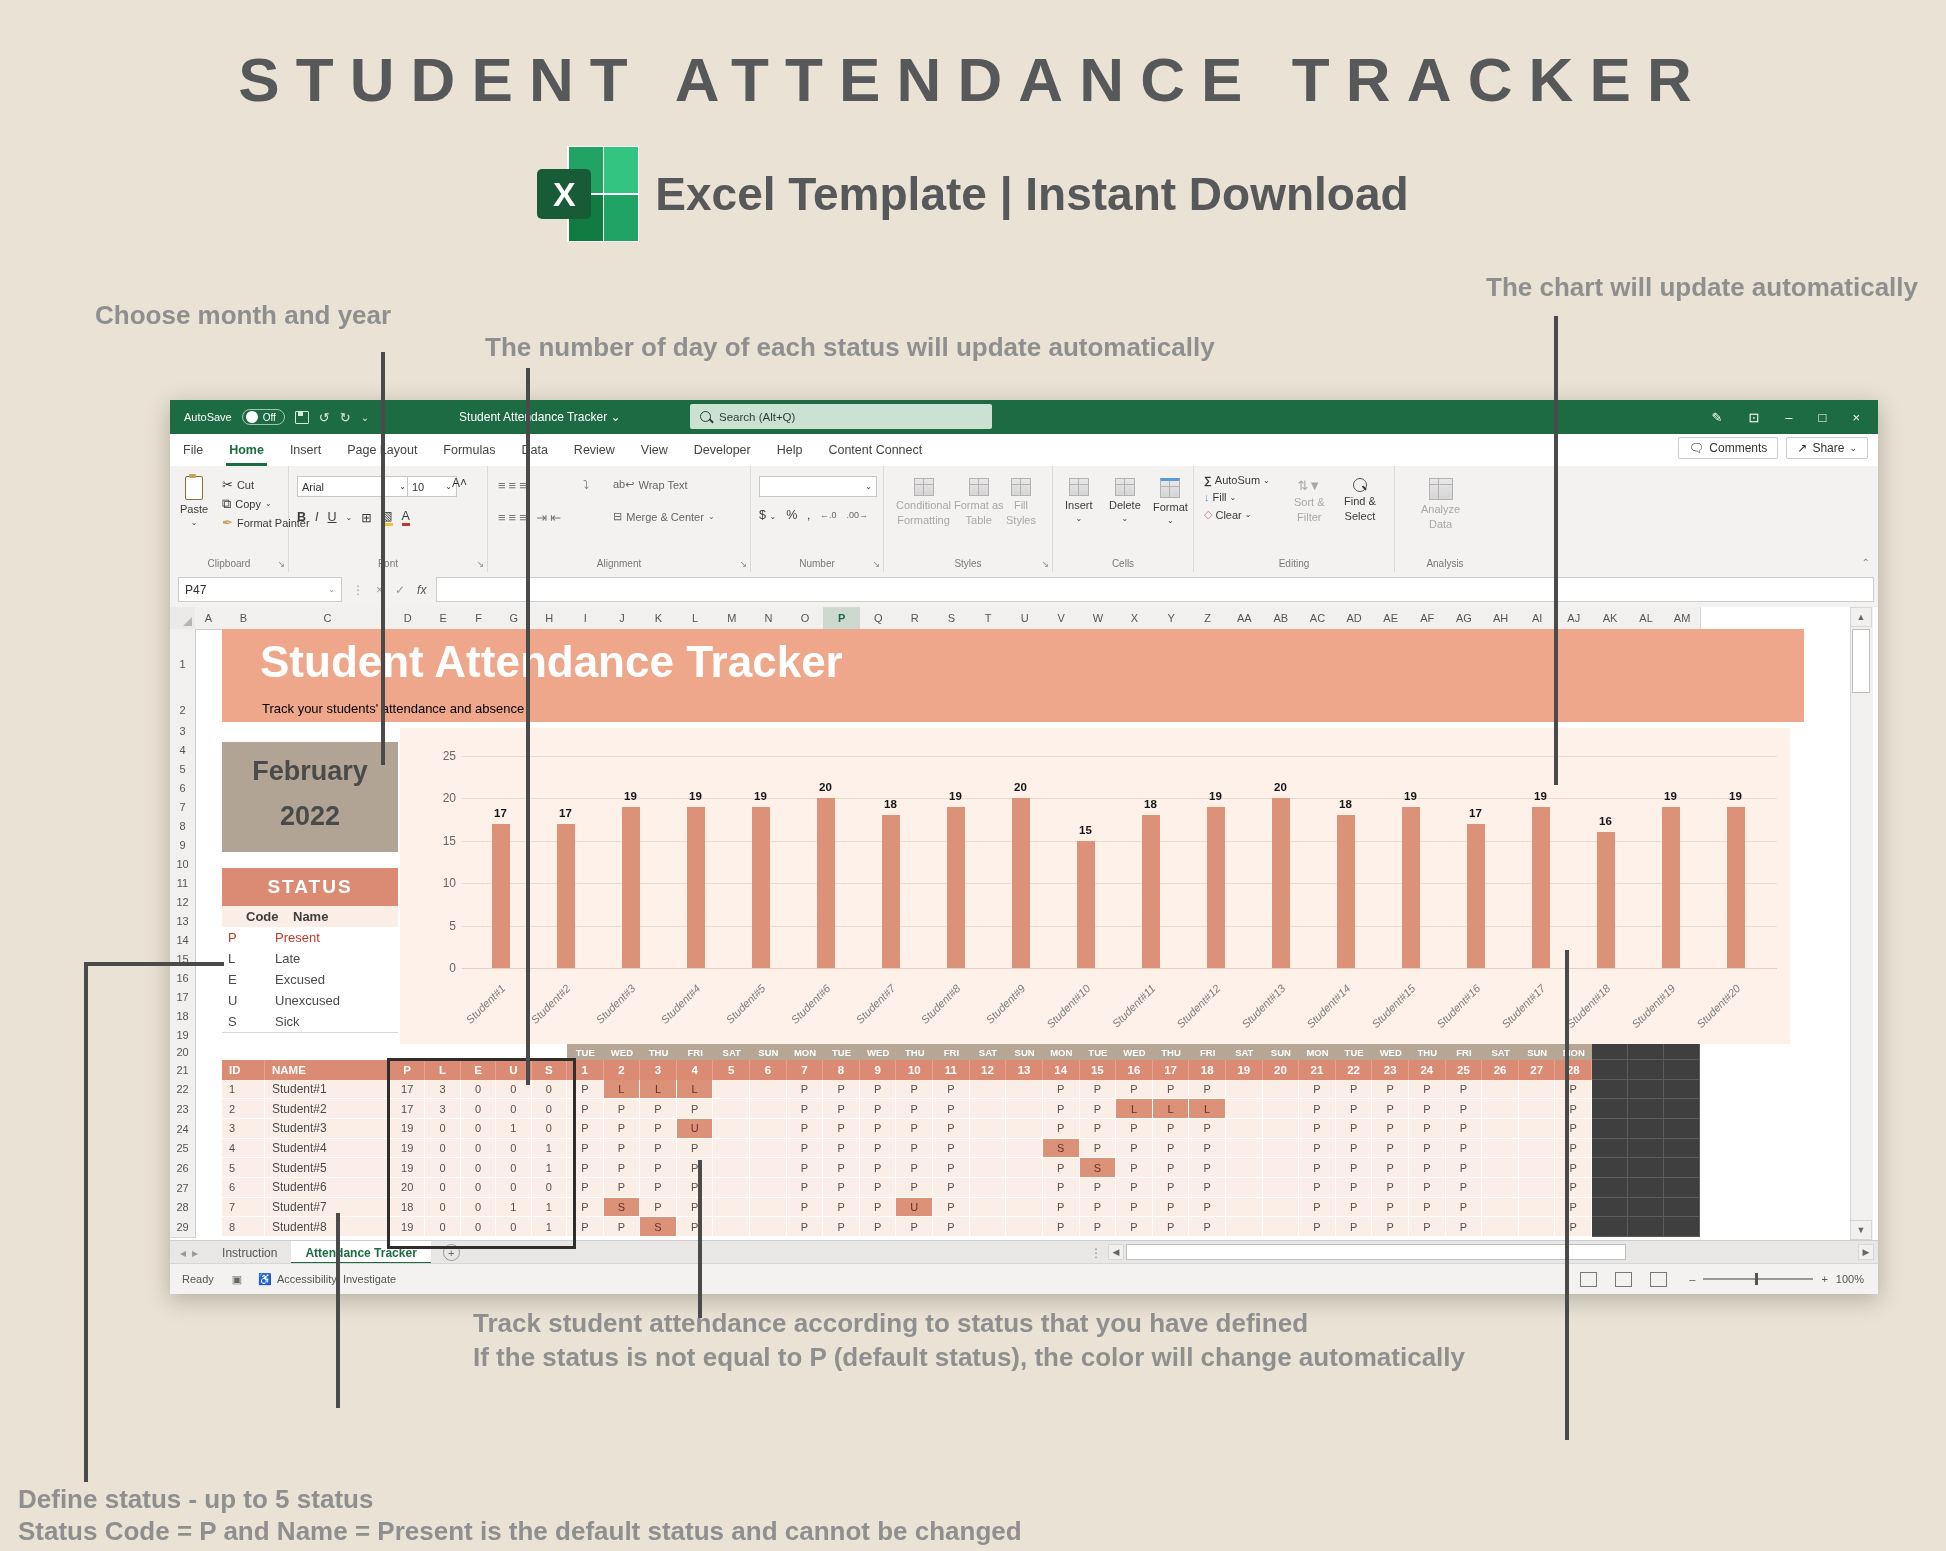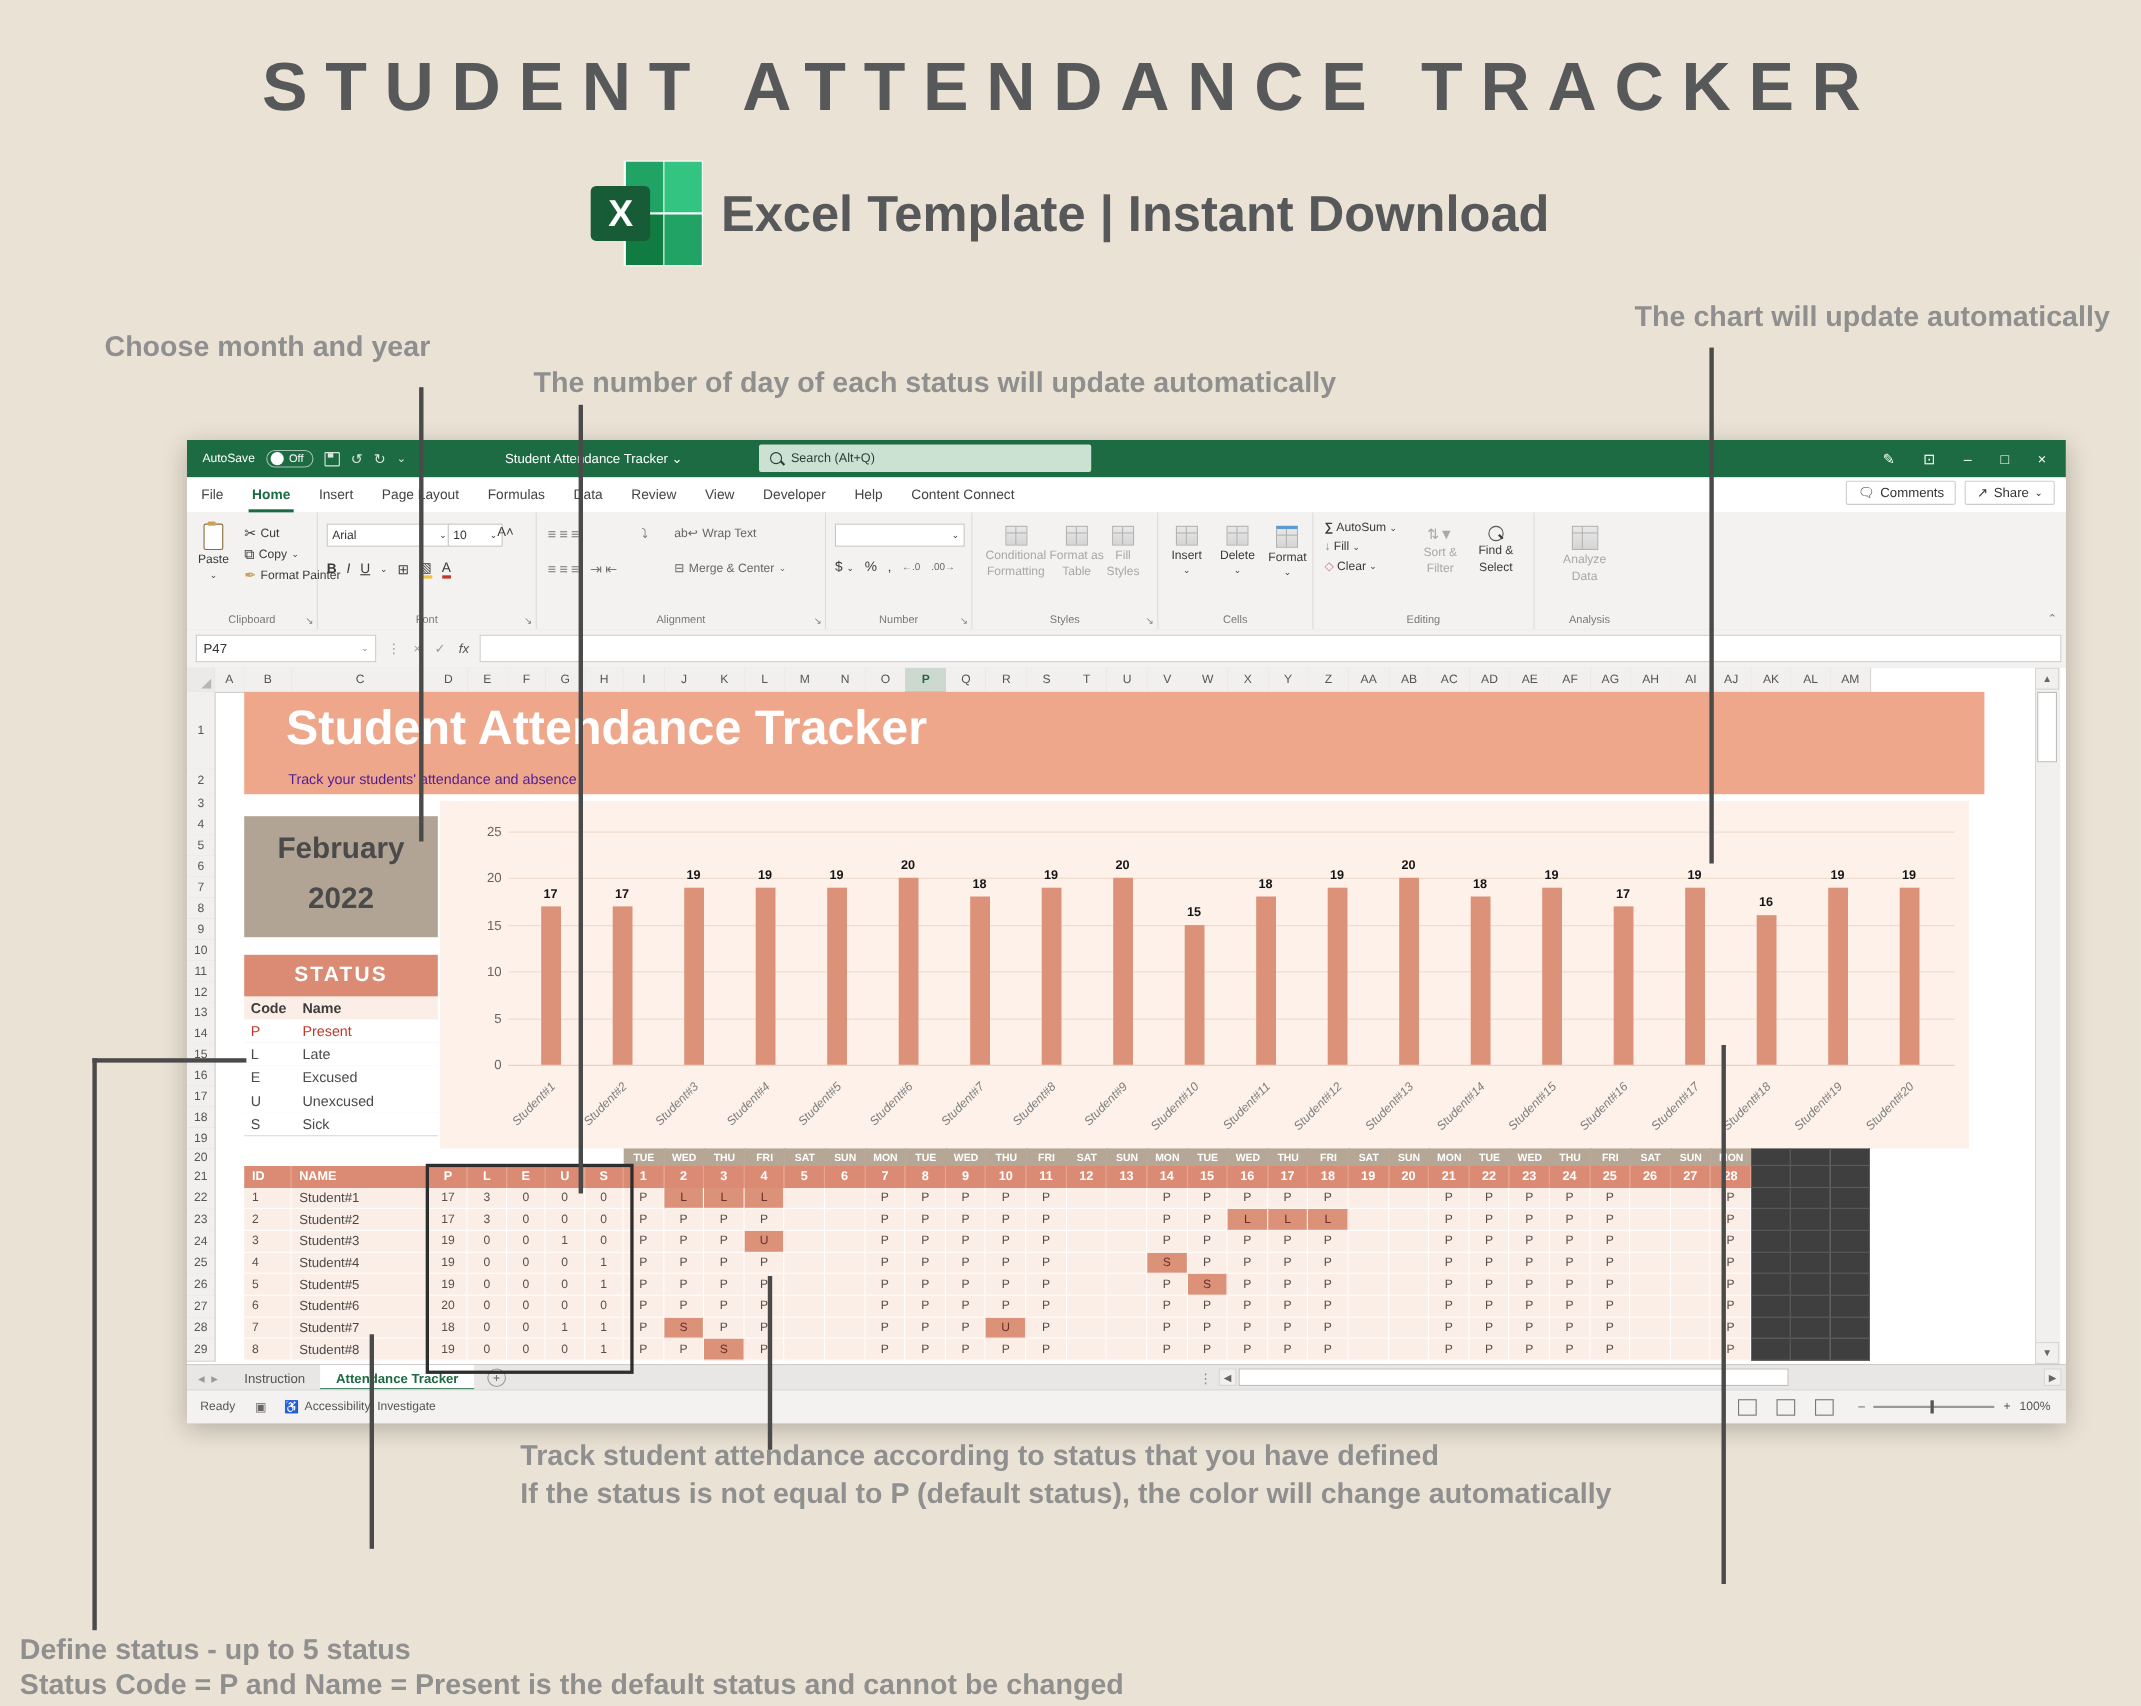--- a/index.html
+++ b/index.html
@@ -76,21 +76,21 @@
   .sheetwrap{position:absolute;left:0;top:207px;width:100%;height:633px;background:#fff;overflow:hidden;}
   .corner{position:absolute;left:0;top:0;width:25px;height:22px;background:#eceae8;border-right:1px solid #cfcdcb;border-bottom:1px solid #cfcdcb;}
   .corner:after{content:"";position:absolute;right:3px;bottom:3px;border-left:9px solid transparent;border-bottom:9px solid #b8b6b4;}
   .colh{position:absolute;top:0;height:22px;background:#f1f0ef;border-right:1px solid #d8d6d4;border-bottom:1px solid #cfcdcb;
      display:flex;align-items:center;justify-content:center;font-size:11px;color:#555;}
   .colh.sel{background:#cdd8cf;border-bottom:2px solid #1d6b42;color:#1d6b42;font-weight:700;}
   .rowh{position:absolute;left:0;width:25px;background:#f1f0ef;border-right:1px solid #cfcdcb;border-bottom:1px solid #d8d6d4;
      display:flex;align-items:center;justify-content:center;font-size:11px;color:#555;}
   .banner{position:absolute;background:#efa78b;color:#fff;}
   .banner .bt{position:absolute;left:38px;top:8px;font-size:44px;font-weight:700;}
-  .banner .bs{position:absolute;left:40px;bottom:6px;font-size:13px;color:#4c1d95;}
+  .banner .bs{position:absolute;left:40px;bottom:6px;font-size:13px;color:#000000;}
   .febbox{position:absolute;background:#b1a495;color:#4a4a4a;text-align:center;}
   .febbox .m{font-size:27px;font-weight:700;margin-top:14px;}
   .febbox .y{font-size:27px;font-weight:700;margin-top:14px;}
   .stt-hdr{position:absolute;background:#db8b74;color:#fff;font-weight:700;font-size:19px;letter-spacing:2px;display:flex;align-items:center;justify-content:center;}
   .stt-sub{position:absolute;background:#fbeee7;display:flex;font-weight:700;font-size:13px;color:#3d3d3d;}
   .stt-row{position:absolute;background:#fff;border-bottom:1px solid #e0d6cd;display:flex;font-size:13px;color:#4a4a4a;}
   .stt-c1{width:53px;padding-left:6px;box-sizing:border-box;}
   .stt-red{color:#c0392b;}
   .chart{position:absolute;background:#fdf1ea;}
   .gl{position:absolute;height:1px;background:#eedbce;}
@@ -457,21 +457,21 @@
         <div class="banner" style="left: 52px; top: 22px; width: 1582px; height: 93px;">
           <div class="bt">Student Attendance Tracker</div>
           <div class="bs">Track your students' attendance and absence</div>
         </div>
         <div class="febbox" style="left: 52px; top: 135px; width: 176px; height: 110px;">
           <div class="m">February</div>
           <div class="y">2022</div>
         </div>
         <div class="stt-hdr" style="left: 52px; top: 261px; width: 176px; height: 38px;">STATUS</div>
         <div class="stt-sub" style="left: 52px; top: 299px; width: 176px; height: 21px; align-items: center;">
-          <div style="width: 47px; padding-left: 6px;">Code</div>
+          <div style="width: 47px; padding-left: 24px;">Code</div>
           <div>Name</div>
         </div>
         <div class="stt-row" style="left: 52px; top: 320px; width: 176px; height: 21px; align-items: center;">
           <div class="stt-c1 stt-red">P</div>
           <div class="stt-red">Present</div>
         </div>
         <div class="stt-row" style="left: 52px; top: 341px; width: 176px; height: 21px; align-items: center;">
           <div class="stt-c1">L</div>
           <div>Late</div>
         </div>

